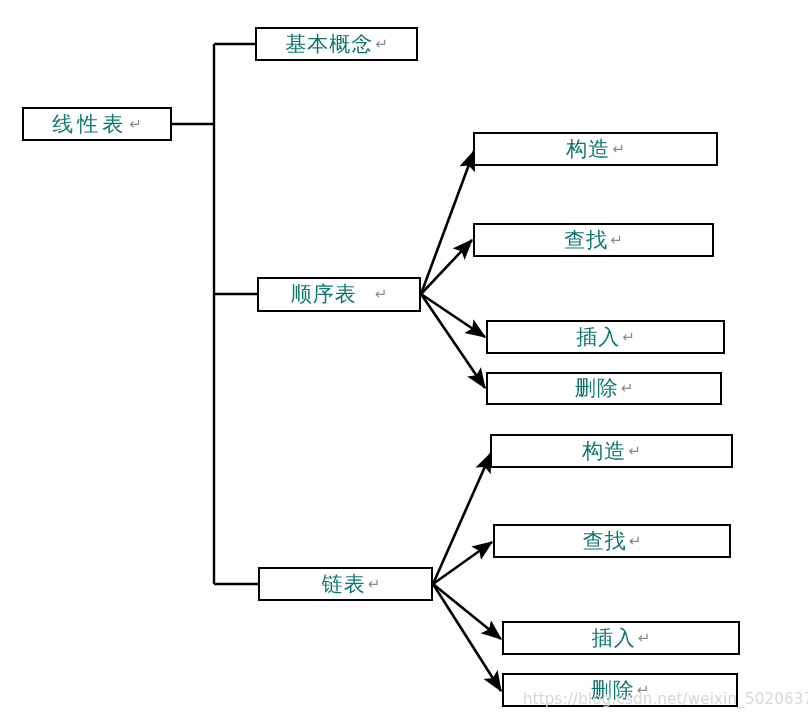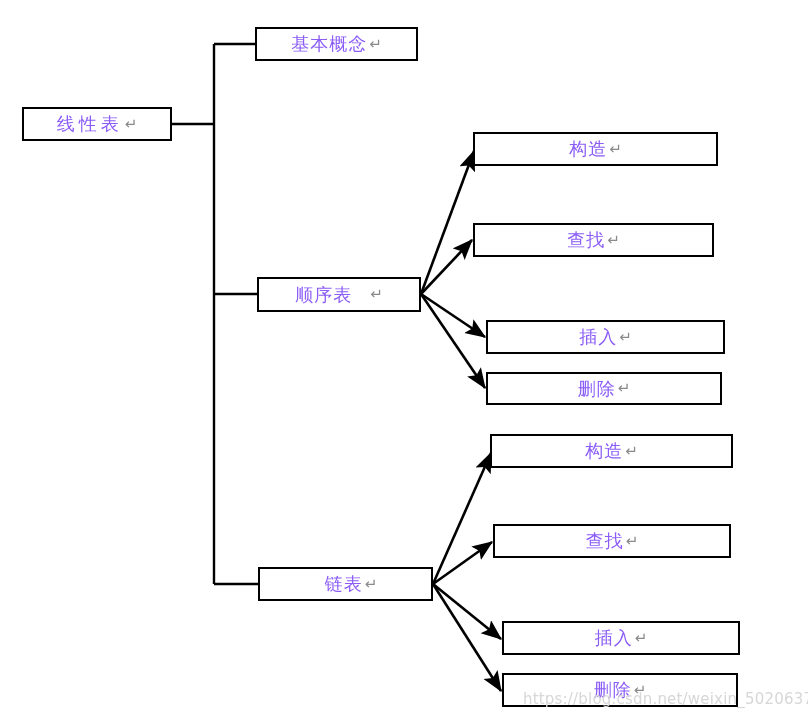--- a/index.html
+++ b/index.html
@@ -30,22 +30,22 @@
     position: absolute;
     box-sizing: border-box;
     border: 2px solid #000000;
     background: #ffffff;
     display: flex;
     align-items: center;
     justify-content: center;
     white-space: nowrap;
   }
   .node .label {
-    font-size: 18px;
-    color: #8b5cf6;
+    font-size: 21px;
+    color: #0f766e;
     letter-spacing: 1px;
     line-height: 1;
   }
   .node .pilcrow {
     font-size: 15px;
     color: #8a8a8a;
     margin-left: 2px;
     line-height: 1;
   }
   .node.root .label {

